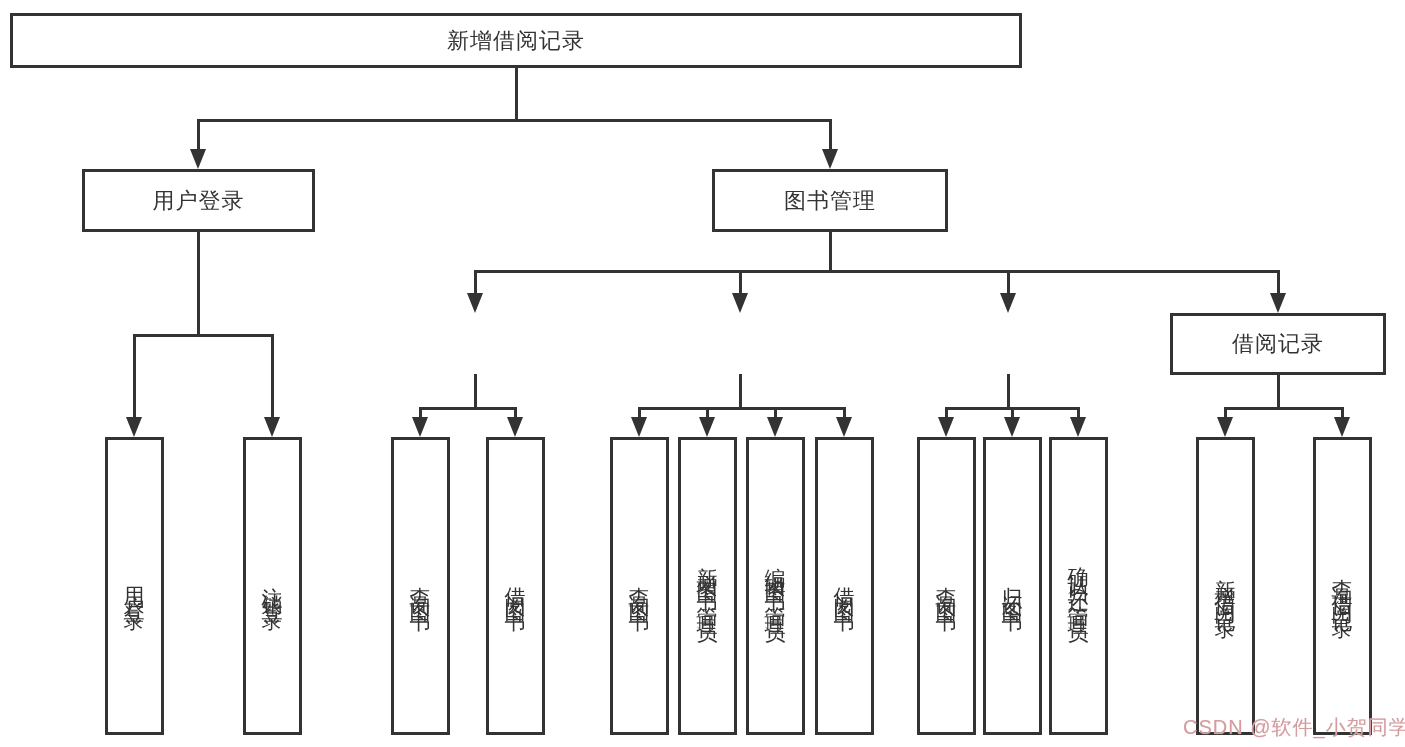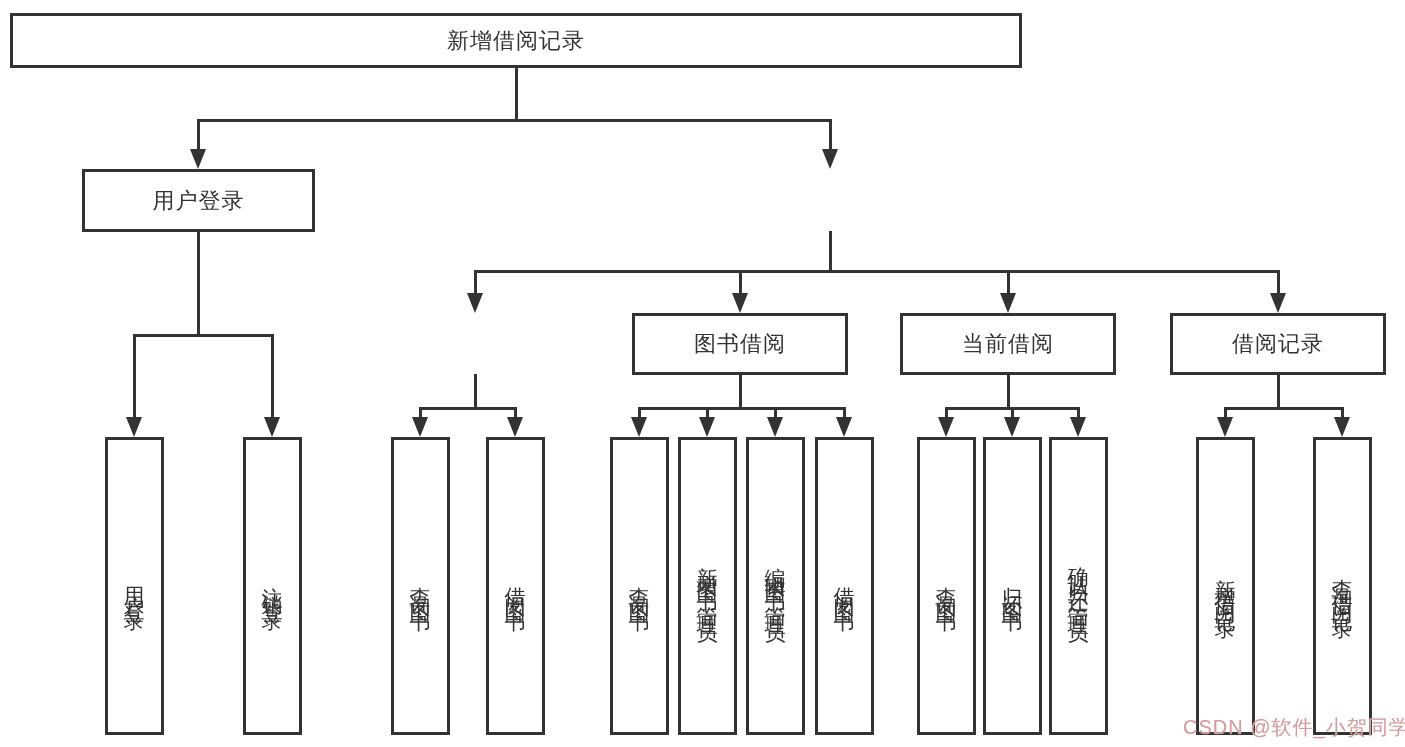--- a/index.html
+++ b/index.html
@@ -132,27 +132,24 @@
   <div class="arrowhead" style="left:1217px; top:417px;"></div>
   <div class="arrowhead" style="left:1334px; top:417px;"></div>
 
   <div class="node" style="left:10px; top:13px; width:1012px; height:55px;">
     <span class="hlabel">新增借阅记录</span>
   </div>
 
   <div class="node" style="left:82px; top:169px; width:233px; height:63px;">
     <span class="hlabel">用户登录</span>
   </div>
+  <div class="node" style="left:712px; top:169px; width:236px; height:63px;">
+    <span class="hlabel">图书管理</span>
+  </div>
 
-  <div class="node" style="left:632px; top:313px; width:216px; height:62px;">
-    <span class="hlabel">图书借阅</span>
-  </div>
-  <div class="node" style="left:900px; top:313px; width:216px; height:62px;">
-    <span class="hlabel">当前借阅</span>
-  </div>
   <div class="node" style="left:1170px; top:313px; width:216px; height:62px;">
     <span class="hlabel">借阅记录</span>
   </div>
 
   <div class="node vnode" style="left:105px;">
     <span class="vtext">用户登录</span>
   </div>
   <div class="node vnode" style="left:243px;">
     <span class="vtext">注销登录</span>
   </div>

